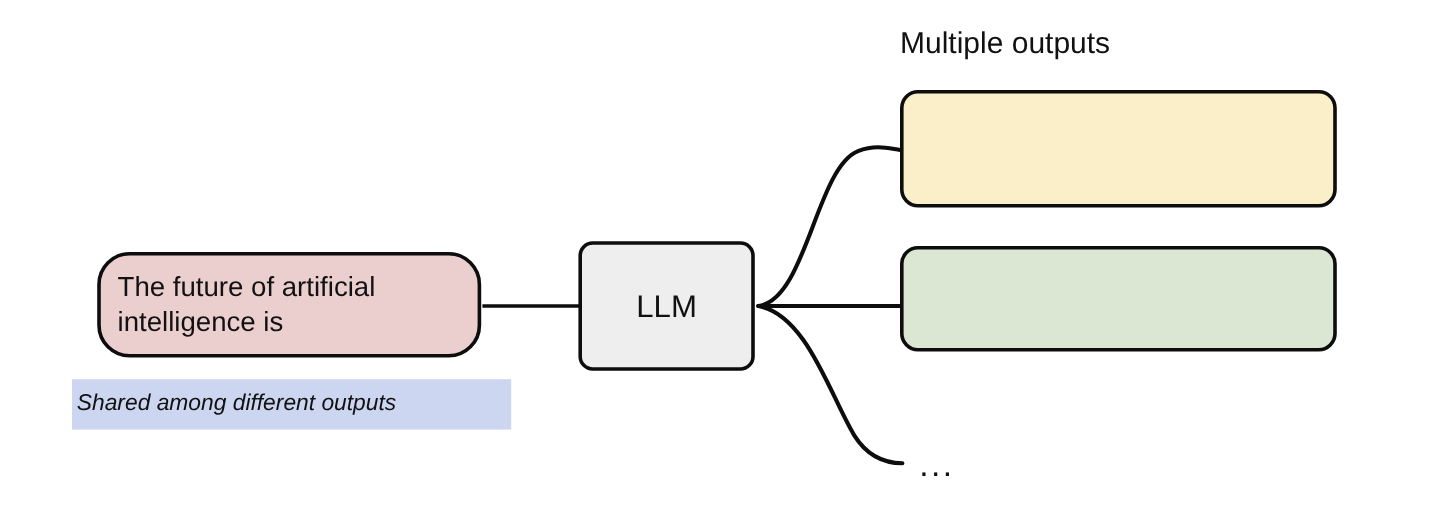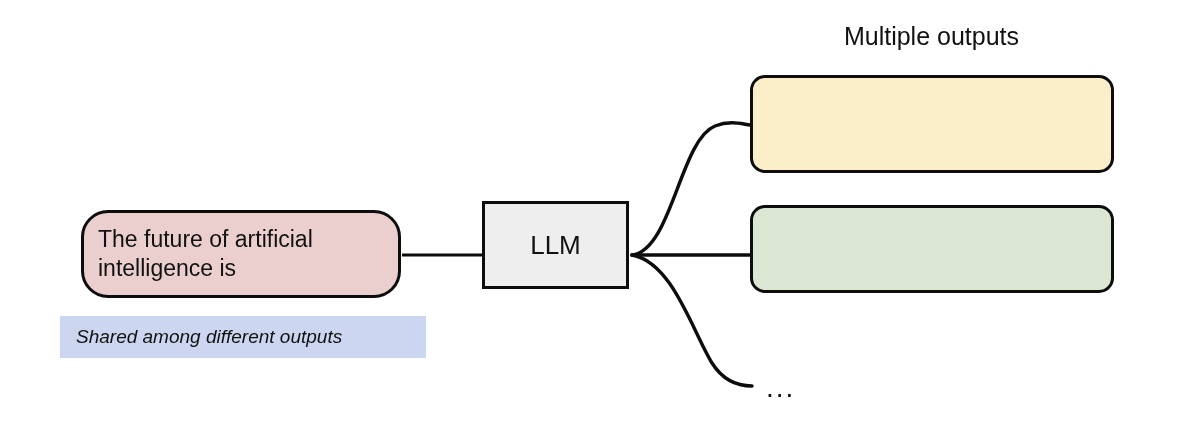--- a/index.html
+++ b/index.html
@@ -27,21 +27,21 @@
     height: 426px;
     pointer-events: none;
   }
 
   .label-text {
     position: absolute;
     font-size: 25px;
     line-height: 1.1;
     color: #111111;
     white-space: nowrap;
-    text-align: center;
+    text-align: left;
   }
   #prompt-label {
     left: 82px;
     top: 160px;
     width: 320px;
   }
   #outputs-label {
     left: 750px;
     top: 23px;
     width: 363px;
@@ -72,37 +72,37 @@
 
   #shared-note {
     position: absolute;
     left: 60px;
     top: 316px;
     width: 366px;
     height: 42px;
     background: #ccd6f0;
     display: flex;
     align-items: center;
-    padding-left: 16px;
+    padding-left: 4px;
     box-sizing: border-box;
   }
   #shared-note-text {
     font-size: 19px;
     font-style: italic;
     color: #111111;
     white-space: nowrap;
   }
 
   #llm-box {
     left: 482px;
     top: 201px;
     width: 147px;
-    height: 88px;
+    height: 108px;
     background: #eeeeee;
-    border-radius: 0;
+    border-radius: 12px;
     justify-content: center;
   }
   #llm-box-text {
     font-size: 26px;
     color: #111111;
   }
 
   .output-box {
     position: absolute;
     box-sizing: border-box;

